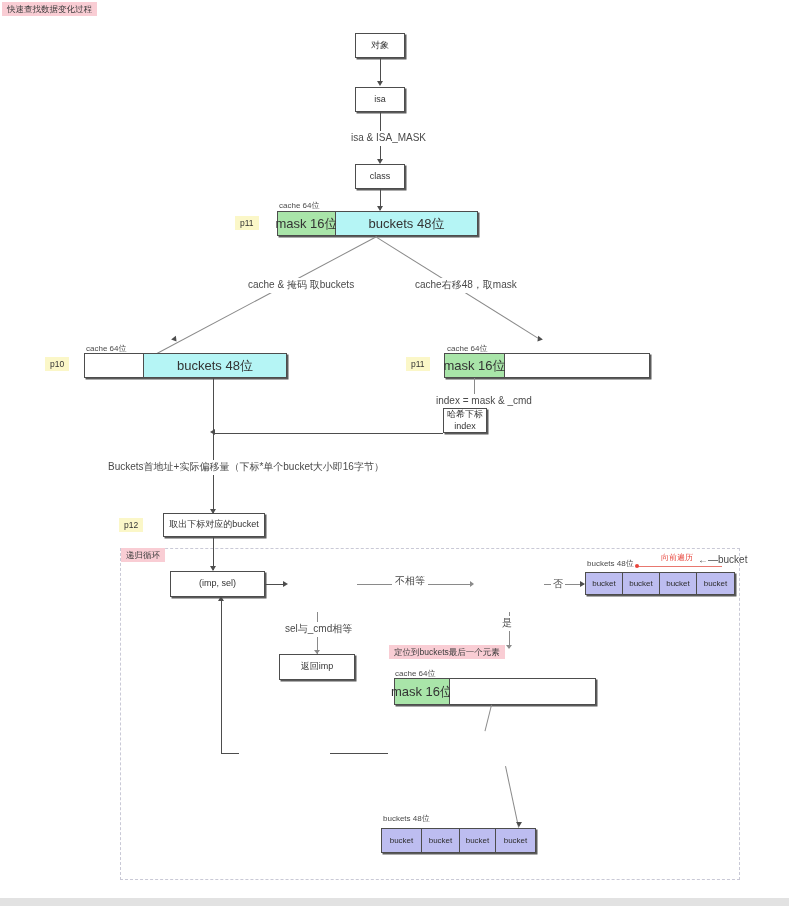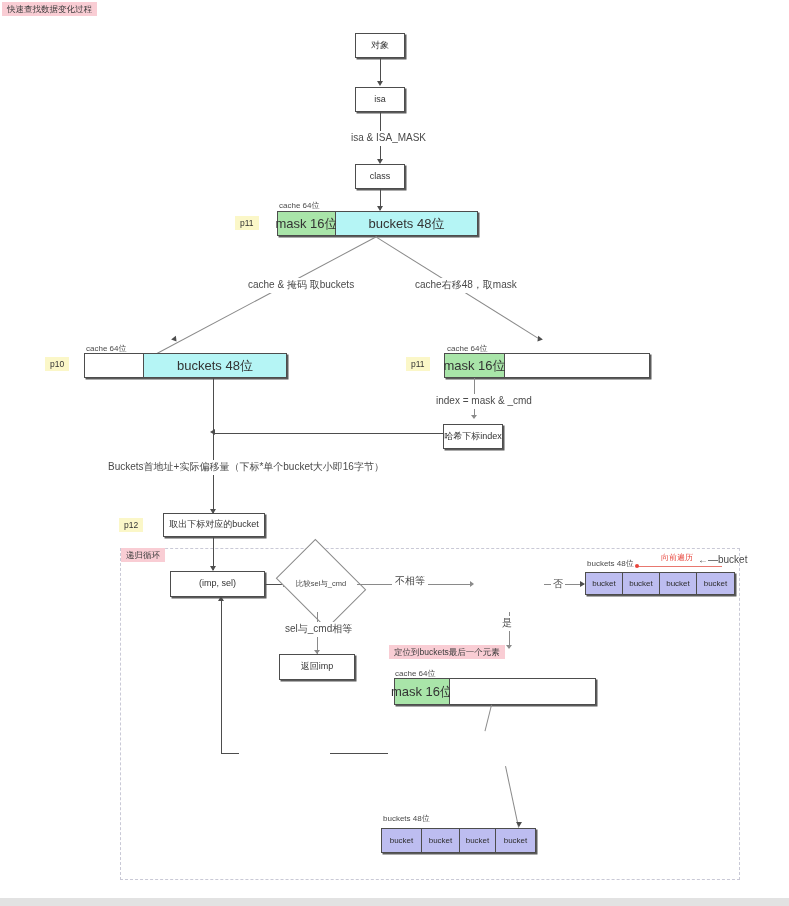--- a/index.html
+++ b/index.html
@@ -201,21 +201,21 @@
   <div class="abs cap" style="left:447px; top:343px;">cache 64位</div>
   <div class="abs tag tag-yellow" style="left:406px; top:357px;">p11</div>
   <div class="abs bar" style="left:444px; top:353px; width:206px;">
     <div class="seg seg-mask" style="width:60px;">mask 16位</div>
     <div class="seg seg-empty" style="width:144px;"></div>
   </div>
   <div class="abs vline-gray" style="left:474px; top:378px; height:39px;"></div>
   <div class="abs lbl" style="left:434px; top:394px; background:#fff; padding:0 2px;">index = mask &amp; _cmd</div>
   <div class="abs arrow-down-gray" style="left:471px; top:415px;"></div>
 
-  <div class="abs box shadow" style="left:443px; top:424px; width:60px; height:25px;">哈希下标index</div>
+  <div class="abs box shadow" style="left:443px; top:408px; width:44px; height:25px;">哈希下标index</div>
 
   <div class="abs hline" style="left:214px; top:432.5px; width:229px;"></div>
   <div class="abs arrow-left" style="left:210px; top:429px;"></div>
 
   <div class="abs lbl" style="left:106px; top:460px; background:#fff; padding:0 2px;">Buckets首地址+实际偏移量（下标*单个bucket大小即16字节）</div>
 
   <div class="abs tag tag-yellow" style="left:119px; top:518px;">p12</div>
   <div class="abs box shadow" style="left:163px; top:513px; width:102px; height:24px;">取出下标对应的bucket</div>
 
   <div class="abs dashed-region" style="left:120px; top:548px; width:620px; height:332px;"></div>
@@ -224,24 +224,20 @@
 
   <div class="abs vline" style="left:213px; top:537px; height:33px;"></div>
   <div class="abs arrow-down" style="left:209.5px; top:566px;"></div>
 
   <div class="abs tag tag-yellow" style="left:128px; top:577px;margin-left:48px;">(p17, p9)</div>
   <div class="abs box shadow" style="left:170px; top:571px; width:95px; height:26px;">(imp, sel)</div>
 
   <div class="abs hline" style="left:265px; top:584px; width:20px;"></div>
   <div class="abs arrow-right" style="left:283px; top:580.5px;"></div>
 
-  <div class="diamond" style="left:285px; top:556px; width:72px; height:56px;">
-    <div class="dshape"></div>
-    <div class="dtext">比较sel与_cmd</div>
-  </div>
 
   <div class="abs hline-gray" style="left:357px; top:584px; width:114px;"></div>
   <div class="abs lbl lbl-center" style="left:392px; top:574px; background:#fff; padding:0 3px;">不相等</div>
   <div class="abs arrow-right-gray" style="left:470px; top:581px;"></div>
 
 
   <div class="abs hline-gray" style="left:544px; top:584px; width:40px;"></div>
   <div class="abs lbl" style="left:551px; top:577px; background:#fff; padding:0 2px;">否</div>
   <div class="abs arrow-right" style="left:580px; top:580.5px;"></div>
 

